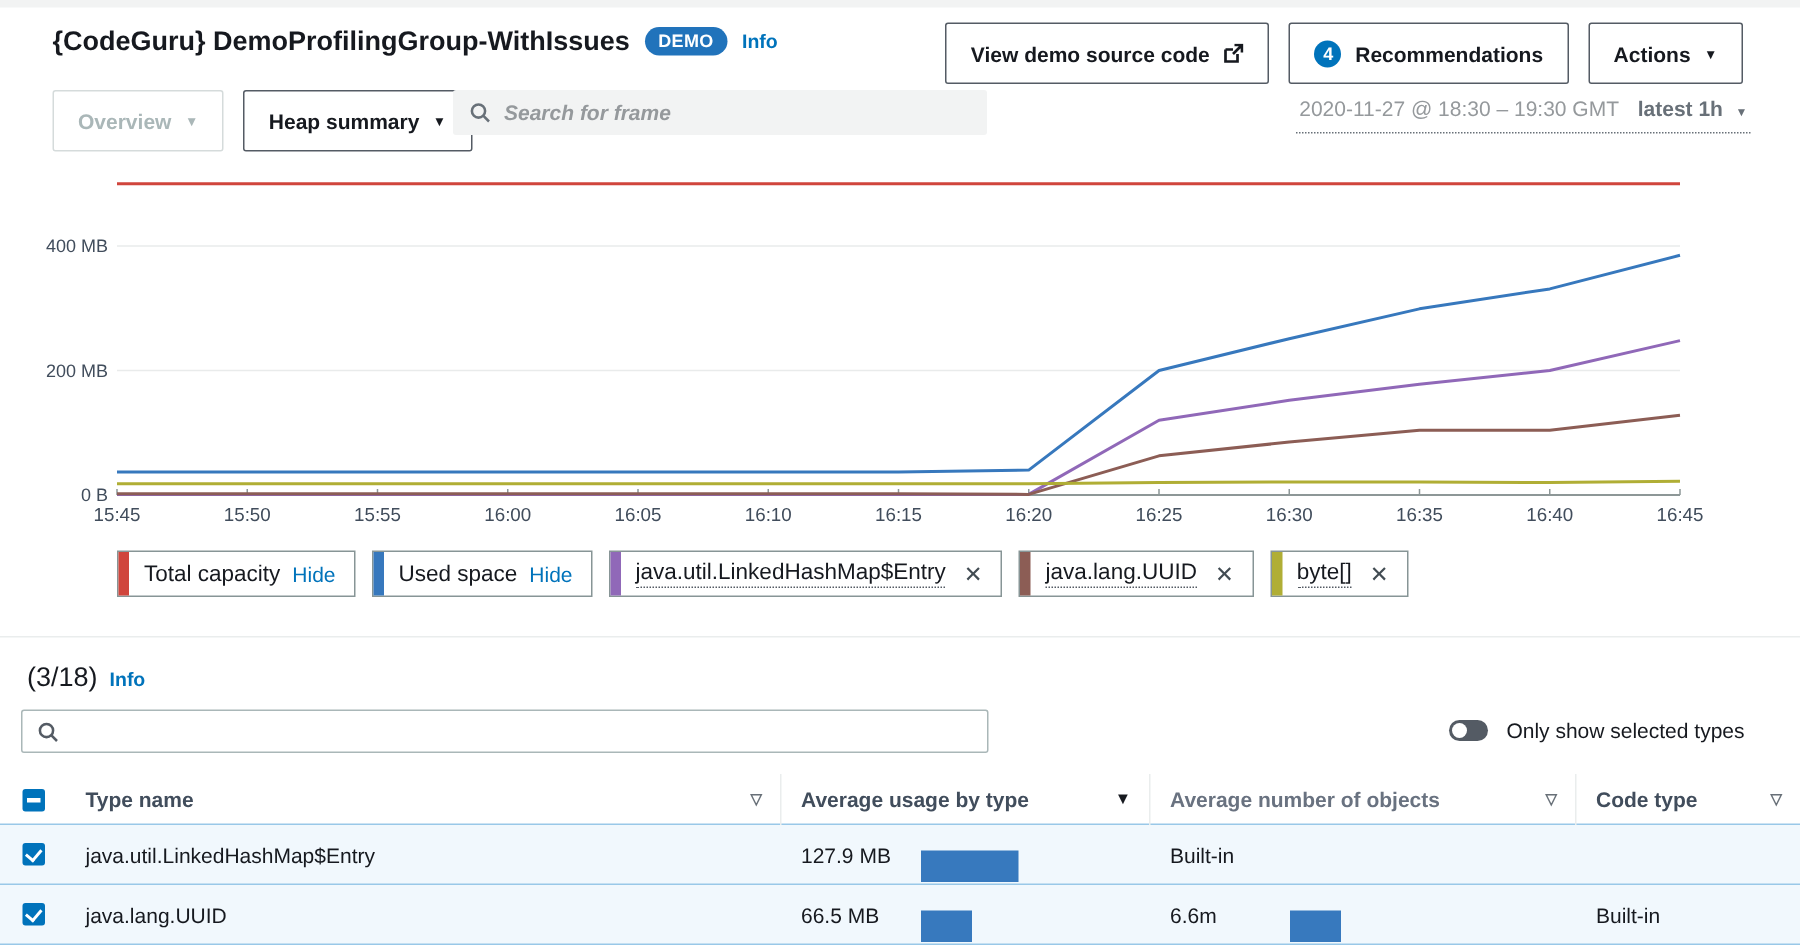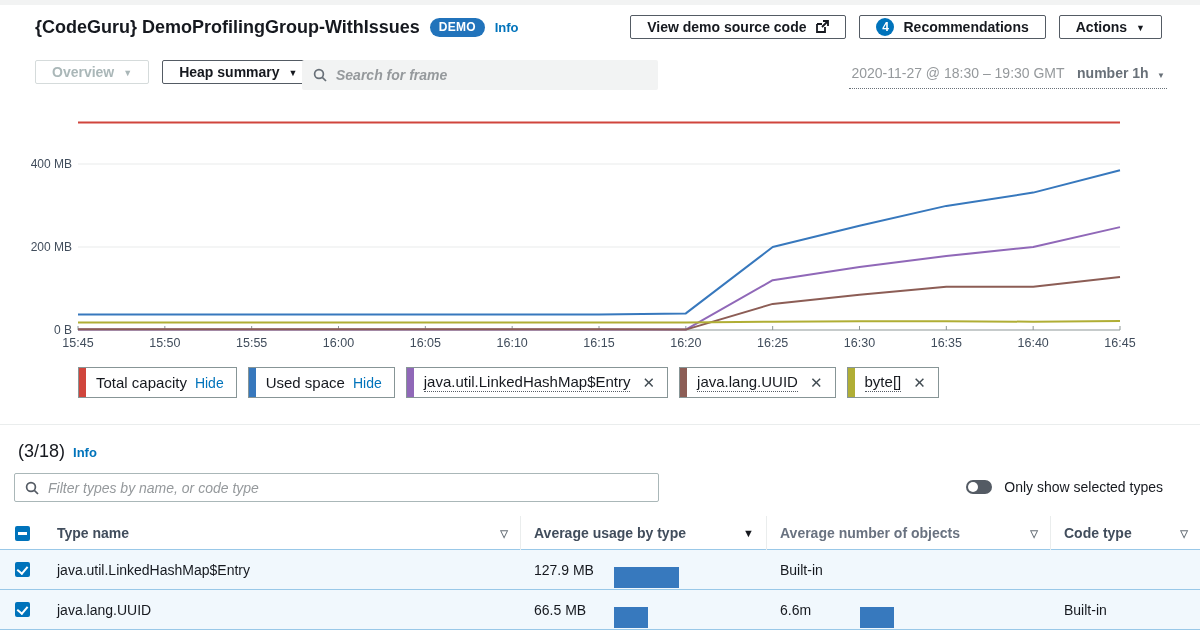--- a/index.html
+++ b/index.html
@@ -10,21 +10,21 @@
   }
   .top-edge { position:absolute; top:0; left:0; right:0; height:5px; background:#f2f3f3; }
 
   
   .page-header { position:absolute; top:17; left:35px; top:17px; display:flex; align-items:center; gap:10px; }
   .page-title { font-size:18px; font-weight:700; }
   .demo-badge { background:#2173bb; color:#fff; font-size:12px; font-weight:700; padding:2px 9px 3px; border-radius:10px; letter-spacing:.2px; }
   .info-link { color:#0073bb; font-size:13px; font-weight:700; cursor:pointer; text-decoration:none; }
 
   .header-actions { position:absolute; top:15px; right:38px; display:flex; gap:13px; }
-  .btn { height:24px; display:inline-flex; align-items:center; gap:9px; padding:0 16px;
+  .btn { height:41px; display:inline-flex; align-items:center; gap:9px; padding:0 16px;
          background:#fff; border:1px solid #545b64; border-radius:2px;
          font-family:inherit; font-size:14px; font-weight:700; color:#16191f; cursor:pointer; }
   .btn .caret { font-size:9px; line-height:1; transform:translateY(1px); }
   .count-badge { width:18px; height:18px; border-radius:50%; background:#0073bb; color:#fff;
                  font-size:12px; font-weight:700; display:inline-flex; align-items:center; justify-content:center; }
   .ext-icon svg { display:block; }
 
   
   .toolbar { position:absolute; top:60px; left:35px; display:flex; gap:13px; }
   .btn.disabled { border:1px solid #d5dbdb; color:#aab7b8; cursor:default; }
@@ -132,21 +132,21 @@
     <svg width="14" height="14" viewBox="0 0 14 14">
         <circle cx="6" cy="6" r="4.4" fill="none" stroke="#687078" stroke-width="1.7"></circle>
         <path d="M9.3 9.3 L13 13" stroke="#687078" stroke-width="1.7"></path>
       </svg>
   </span>
   <span class="ph">Search for frame</span>
 </div>
 
 <div class="date-area">
   <span class="date-range">2020-11-27 @ 18:30 – 19:30 GMT</span>
-  <span class="latest">number 1h</span>
+  <span class="latest">latest 1h</span>
   <span class="caret" style="font-size:8px;color:#687078;margin-left:4px;">▼</span>
 </div>
 
 <svg id="chart" width="1200" height="262">
     <line x1="78" x2="1120" y1="64" y2="64" stroke="#e9ebeb" stroke-width="1"></line>
     <text x="72" y="68" text-anchor="end" font-size="12" fill="#414d5c">400 MB</text>
     <line x1="78" x2="1120" y1="147" y2="147" stroke="#e9ebeb" stroke-width="1"></line>
     <text x="72" y="151" text-anchor="end" font-size="12" fill="#414d5c">200 MB</text>
     <text x="72" y="234" text-anchor="end" font-size="12" fill="#414d5c">0 B</text>
     <line x1="78" x2="1120" y1="230" y2="230" stroke="#8d9797" stroke-width="1.2"></line>
@@ -218,21 +218,20 @@
   <a class="info-link">Info</a>
 </div>
 
 <div class="filter-box">
   <span class="mag">
     <svg width="14" height="14" viewBox="0 0 14 14">
         <circle cx="6" cy="6" r="4.4" fill="none" stroke="#545b64" stroke-width="1.7"></circle>
         <path d="M9.3 9.3 L13 13" stroke="#545b64" stroke-width="1.7"></path>
       </svg>
   </span>
-  <span class="ph">Filter types by name, or code type</span>
 </div>
 
 <div class="toggle-row">
   <span class="toggle">
       <span class="knob"></span>
     </span>
   <span class="toggle-label">Only show selected types</span>
 </div>
 
 <div class="table">

